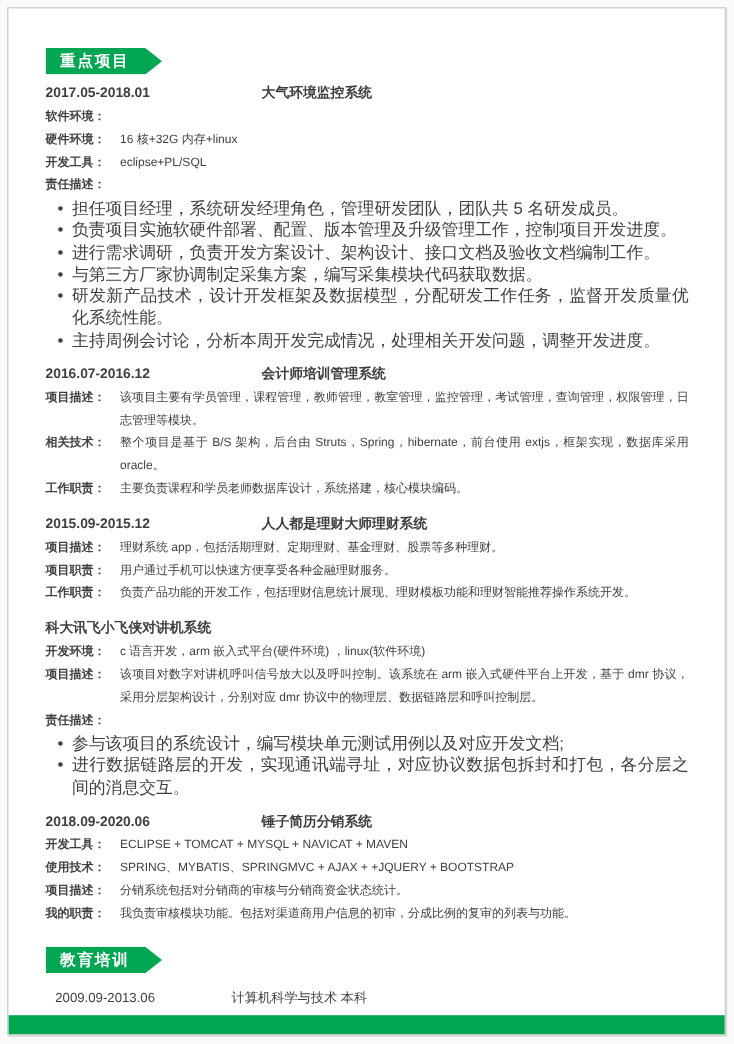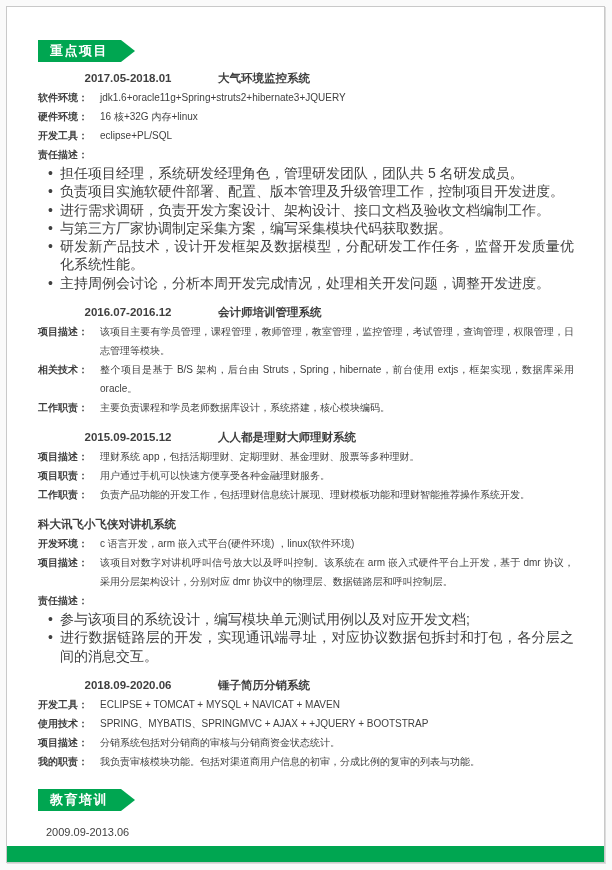--- a/index.html
+++ b/index.html
@@ -13,30 +13,30 @@
   }
   .content { padding:33px 30px 0 31px; color:#3f3f3f; }
   .badge {
     display:inline-block; height:22px; line-height:22px;
     background:#00a651; color:#ffffff; font-weight:bold; font-size:13px;
     letter-spacing:1.5px; padding:0 27px 0 12px;
     clip-path:polygon(0 0, calc(100% - 14px) 0, 100% 50%, calc(100% - 14px) 100%, 0 100%);
   }
   .proj { margin-top:7px; }
   .proj + .proj { margin-top:11px; }
-  .proj-header { display:flex; font-size:11.5px; font-weight:bold; line-height:19px;text-align:center; }
+  .proj-header { display:flex; font-size:11.5px; font-weight:bold; line-height:19px; }
   .proj-period { width:180px; flex-shrink:0; }
   .line { display:flex; font-size:10px; line-height:19px; }
   .label { font-weight:bold; width:62px; flex-shrink:0; }
   .value { flex:1; text-align:justify; }
   .bullet { display:flex; font-size:14px; line-height:18.3px; padding-left:10px; }
   .bullet::before { content:"•"; width:12px; flex-shrink:0; }
   .section-edu { margin-top:18px; }
   .edu-rows { margin-top:10px; }
-  .edu-row { display:flex; font-size:11px; line-height:22px; padding-left:8px;flex-direction:column; }
+  .edu-row { display:flex; font-size:11px; line-height:22px; padding-left:8px; }
   .edu-period { width:147px; flex-shrink:0; }
   .edu-school { width:165px; flex-shrink:0; }
   .edu-detail { flex:1; }
   .footer-bar { position:absolute; left:0; bottom:0; width:100%; height:16px; background:#00a651; }
 </style>
 </head>
 <body>
 
 <div class="page">
   <div class="content">
@@ -44,21 +44,20 @@
     <div class="badge">重点项目</div>
 
     
     <section class="proj">
       <div class="proj-header">
         <span class="proj-period">2017.05-2018.01</span>
         <span class="proj-title">大气环境监控系统</span>
       </div>
       <div class="line">
         <span class="label">软件环境：</span>
-        <span class="value">jdk1.6+oracle11g+Spring+struts2+hibernate3+JQUERY</span>
       </div>
       <div class="line">
         <span class="label">硬件环境：</span>
         <span class="value">16 核+32G 内存+linux</span>
       </div>
       <div class="line">
         <span class="label">开发工具：</span>
         <span class="value">eclipse+PL/SQL</span>
       </div>
       <div class="line">

